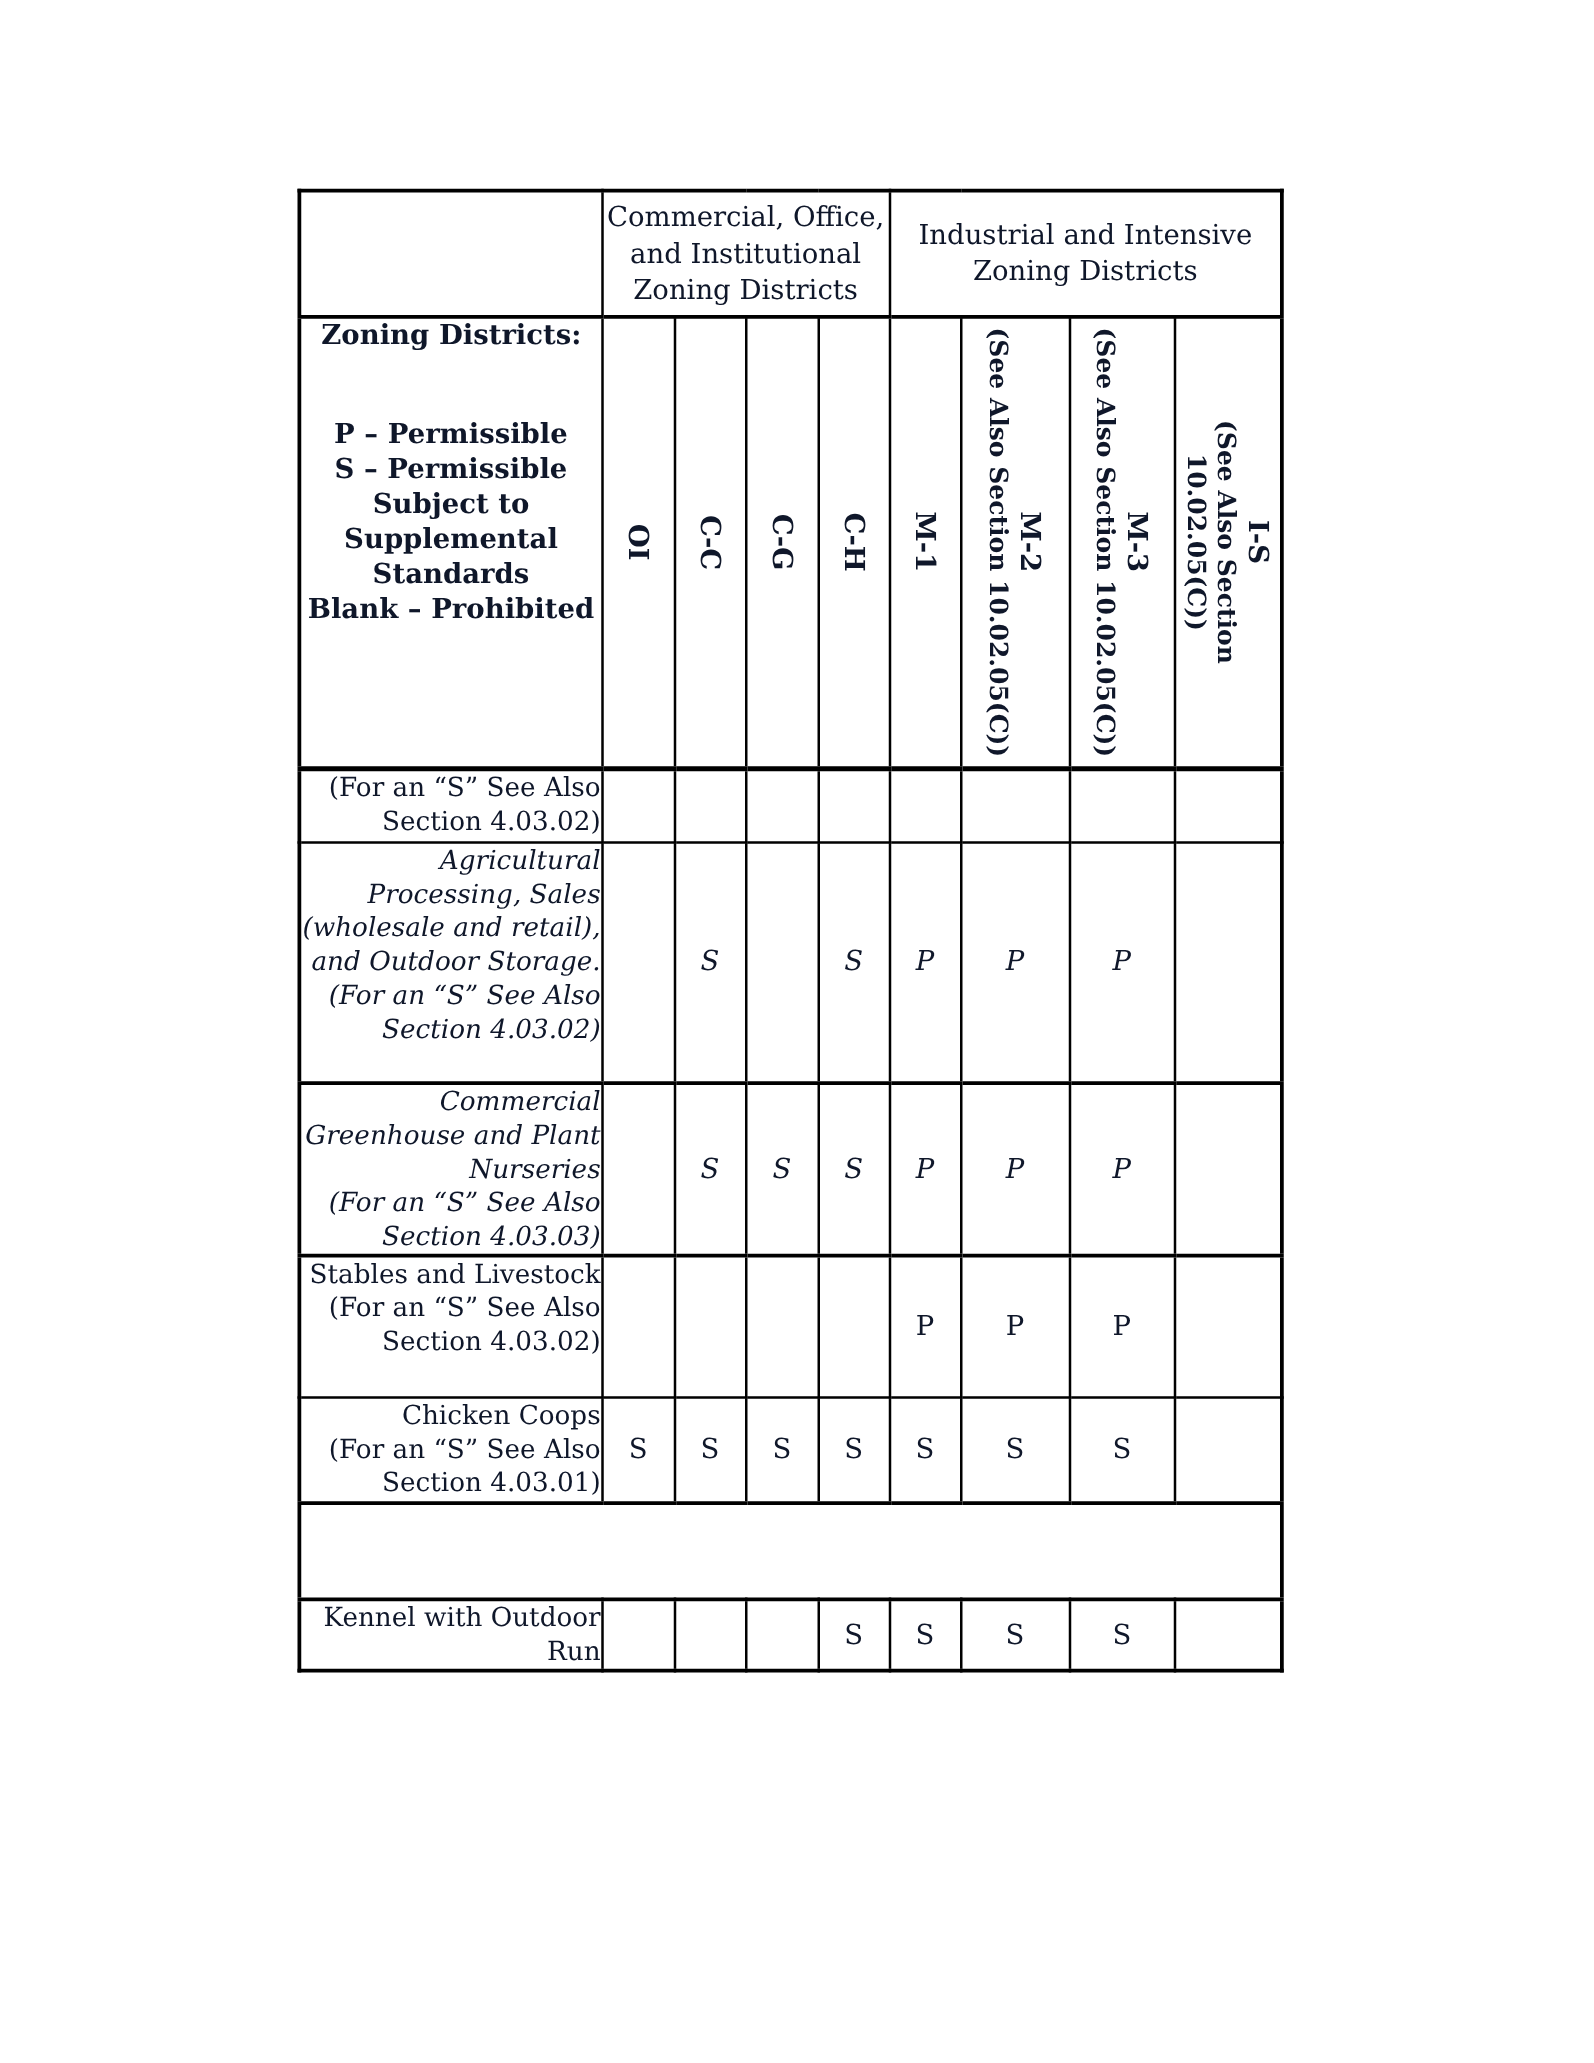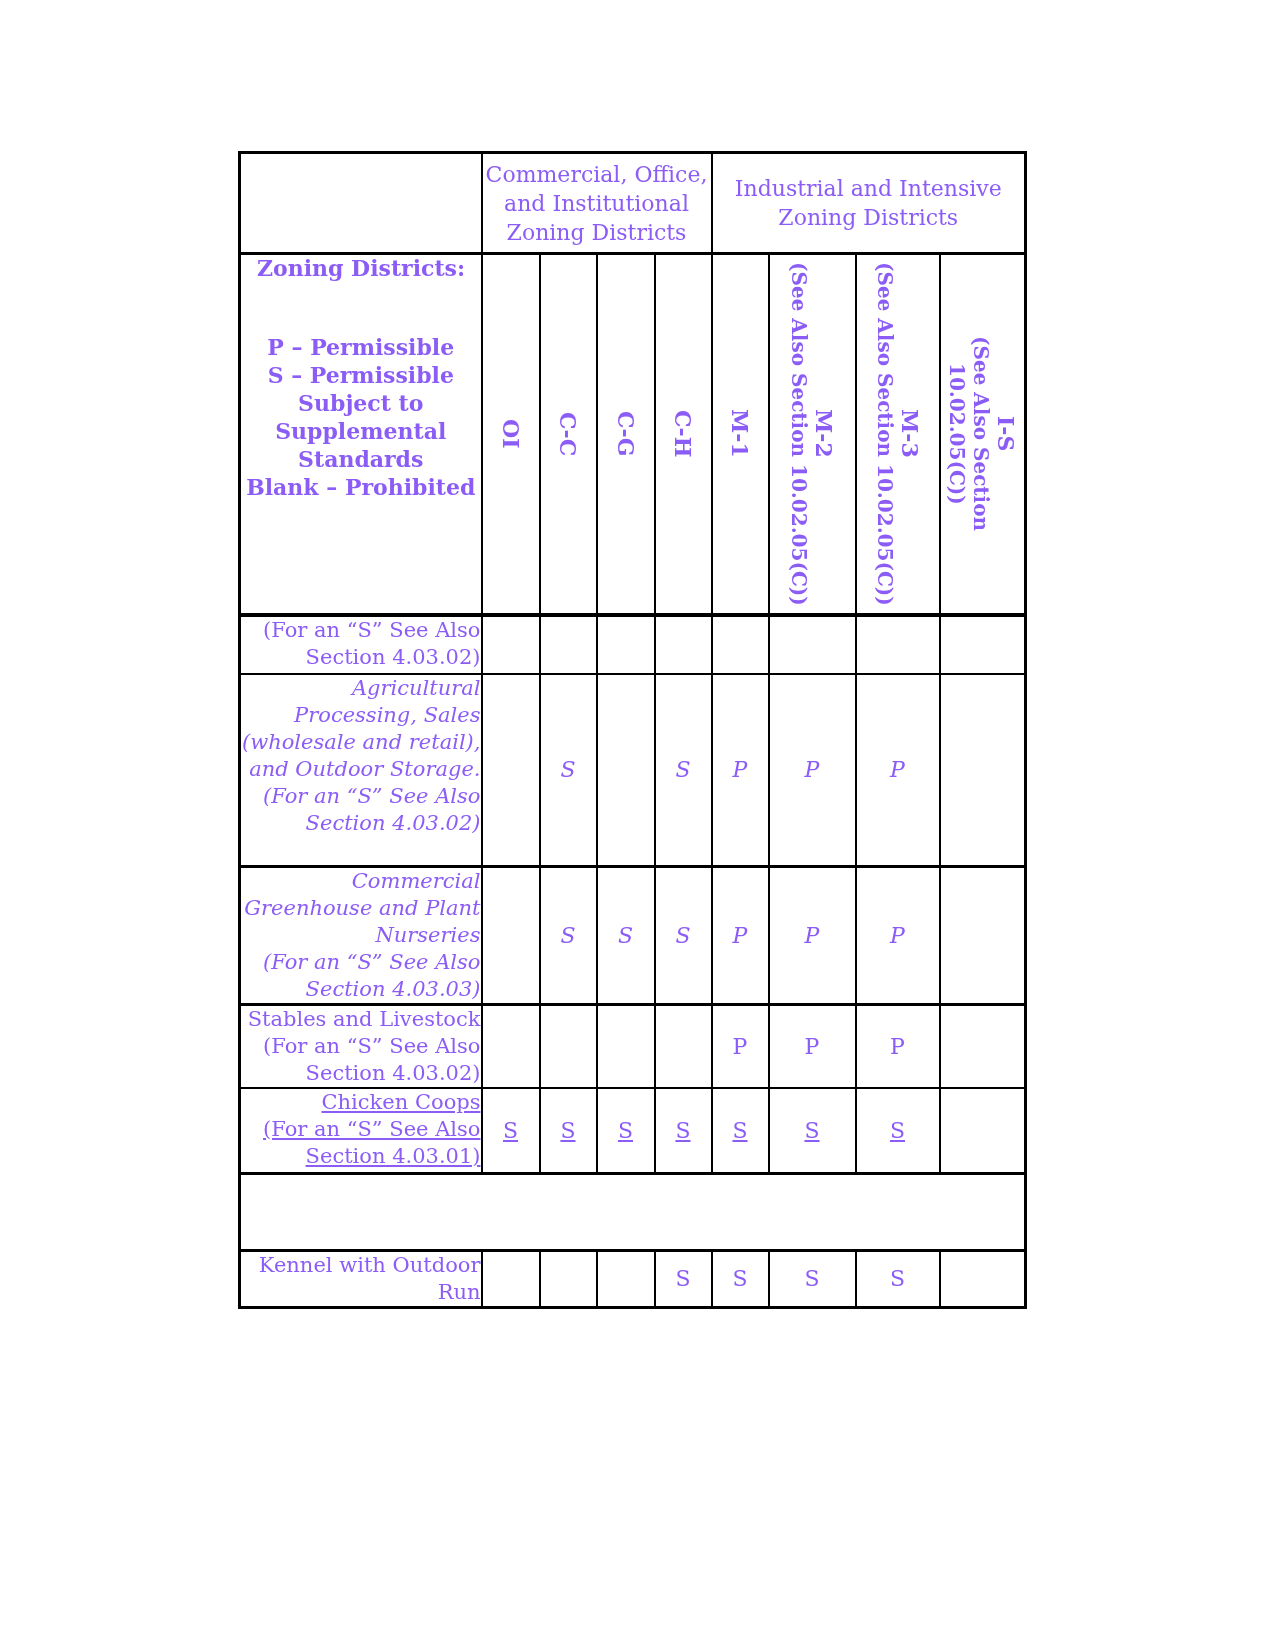--- a/index.html
+++ b/index.html
@@ -6,21 +6,21 @@
     margin: 0;
     padding: 0;
     background: #ffffff;
   }
   .page {
     position: relative;
     width: 1275px;
     height: 1650px;
     background: #ffffff;
     font-family: "DejaVu Serif", "Liberation Serif", serif;
-    color: #8b5cf6;
+    color: #0f172a;
     overflow: hidden;
   }
   table.zoning {
     position: absolute;
     left: 238px;
     top: 151px;
     width: 786px;
     border-collapse: collapse;
     table-layout: fixed;
     border: 3px solid #000;
@@ -40,21 +40,21 @@
   col.c4 { width: 57px; }
   col.c5 { width: 87px; }
   col.c6 { width: 84px; }
   col.c7 { width: 86px; }
   
   tr.r-h1 { height: 101px; }
   tr.r-h2 { height: 361px; }
   tr.rw0 { height: 59px; }
   tr.rw1 { height: 193px; }
   tr.rw2 { height: 137px; }
-  tr.rw3 { height: 83px; }
+  tr.rw3 { height: 113px; }
   tr.rw4 { height: 85px; }
   tr.rw5 { height: 77px; }
   tr.rw6 { height: 117px; }
   tr.rw7 { height: 53px; }
   
   .gh {
     font-weight: bold;
     font-size: 22px;
     line-height: 29px;
     text-align: center;
@@ -113,21 +113,21 @@
     padding: 3px 6px 3px 10px;
     font-size: 21px;
     line-height: 27px;
   }
   .val {
     text-align: center;
     vertical-align: middle;
     font-size: 22px;
   }
   tr.rw1 > td, tr.rw2 > td { border-bottom-width: 3px; font-style: italic; }
-  tr.rw4 > td { border-bottom-width: 3px; text-decoration: underline; }
+  tr.rw4 > td { border-bottom-width: 3px; }
   .spacer-cell {
     border-top-width: 3px !important;
     border-bottom-width: 3px !important;
   }
   tr.rw6 > td { border-bottom-width: 3px; }
 </style>
 </head>
 <body>
 
 <div class="page">

